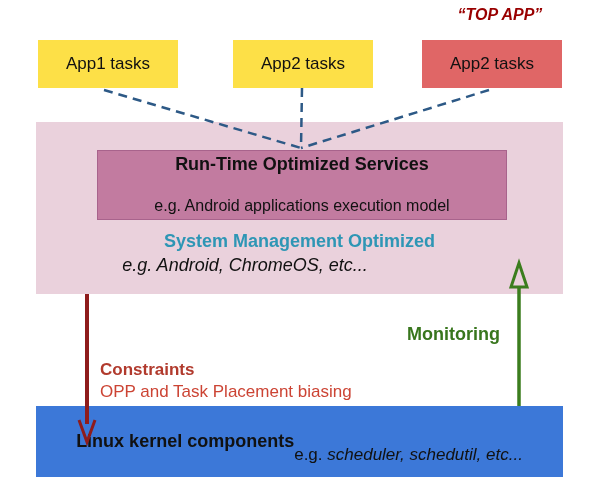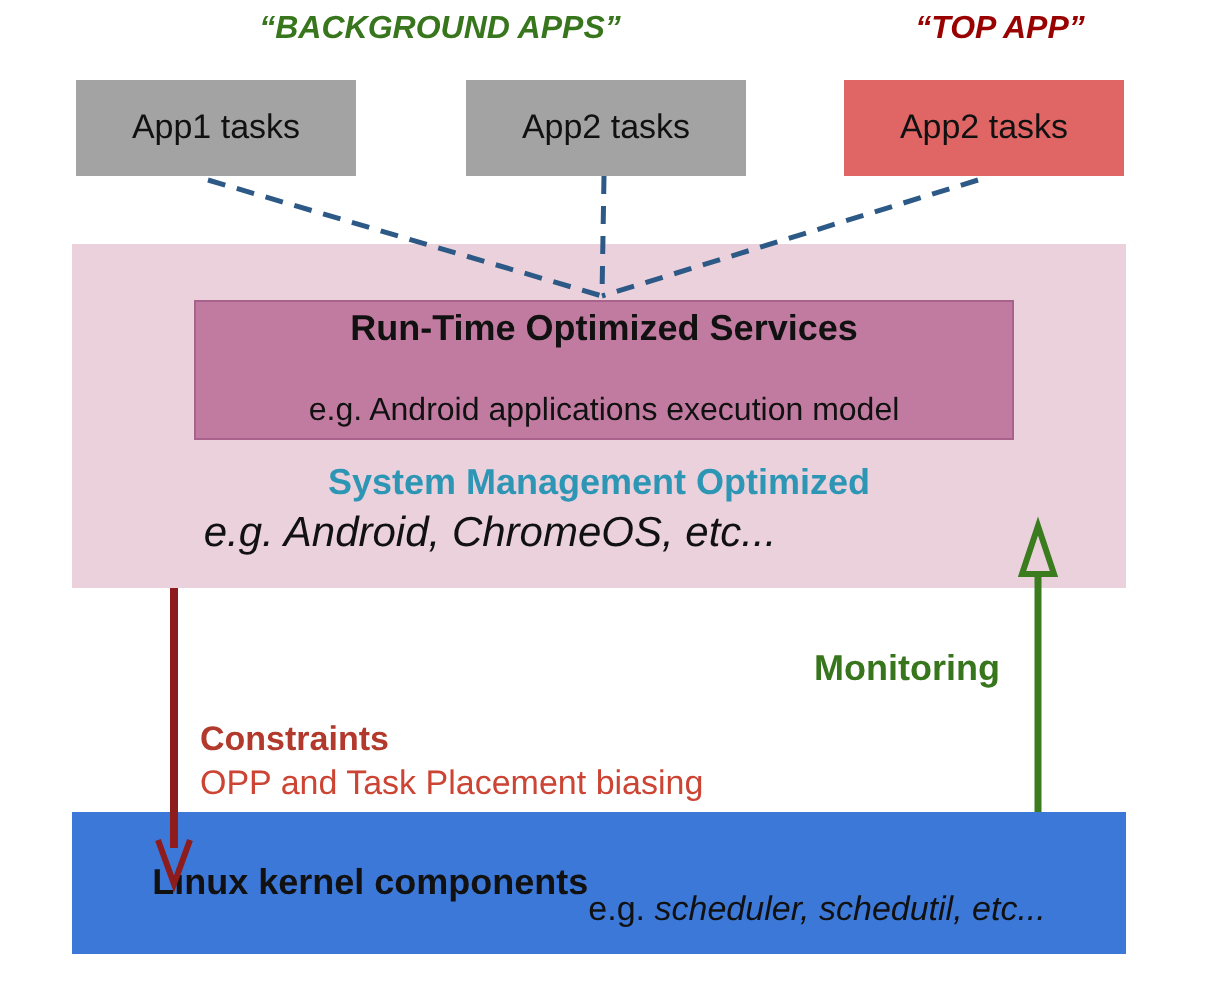--- a/index.html
+++ b/index.html
@@ -1,43 +1,42 @@
 <!DOCTYPE html>
 <html><head>
 <meta charset="utf-8">
 <style>
   html,body{margin:0;padding:0;background:#ffffff;}
   body{font-family:"Liberation Sans", sans-serif;}
   #canvas{position:relative;width:608px;height:492px;background:#ffffff;overflow:hidden;}
   .abs{position:absolute;}
   .quote-label{font-size:16px;font-weight:bold;font-style:italic;text-align:center;}
   .task-box{position:absolute;top:40px;width:140px;height:48px;display:flex;align-items:center;justify-content:center;font-size:17px;color:#111;}
-  .task-green{background:#a3a3a3;}
+  .task-green{background:#fde047;}
   .task-red{background:#e06666;}
   #pink-layer{left:36px;top:122px;width:527px;height:172px;background:#ead1dc;}
   #services-box{left:97px;top:150px;width:410px;height:70px;background:#c27ba0;border:1px solid #a8638c;box-sizing:border-box;display:flex;flex-direction:column;align-items:center;justify-content:center;gap:20px;}
   #services-box .title{font-size:18px;font-weight:bold;color:#111;line-height:22px;}
   #services-box .subtitle{font-size:16px;color:#111;line-height:22px;}
   .sms-title{left:36px;top:231px;width:527px;text-align:center;font-size:18px;font-weight:bold;color:#2e96b5;}
-  .sms-subtitle{left:36px;top:255px;width:418px;text-align:center;font-size:21px;font-style:italic;color:#111;}
+  .sms-subtitle{left:36px;top:255px;width:418px;text-align:center;font-size:18px;font-style:italic;color:#111;}
   .constraints-title{left:100px;top:360px;font-size:17px;font-weight:bold;color:#b13a2d;}
   .constraints-subtitle{left:100px;top:382px;font-size:17px;color:#cc4434;}
   .monitoring-label{left:360px;top:324px;width:140px;text-align:right;font-size:18px;font-weight:bold;color:#38761d;}
   #kernel-box{left:36px;top:406px;width:527px;height:71px;background:#3c78d8;display:flex;align-items:center;justify-content:center;}
   #kernel-box .title{font-size:18px;font-weight:bold;color:#111;line-height:23px;}
   #kernel-box .subtitle{font-size:17px;color:#111;line-height:22px;margin-top:26px;}
   #kernel-box .subtitle .ex{font-style:italic;}
   svg.overlay{position:absolute;left:0;top:0;width:608px;height:492px;pointer-events:none;}
 </style>
 </head>
 <body>
 
 <div id="canvas">
 
-  <div class="abs quote-label" style="left:60px;top:6px;width:320px;color:#38761d;">“BACKGROUND APPS”</div>
   <div class="abs quote-label" style="left:410px;top:6px;width:180px;color:#990000;">“TOP APP”</div>
 
   <div class="task-box task-green" style="left:38px;">
     <span>App1 tasks</span>
   </div>
   <div class="task-box task-green" style="left:233px;">
     <span>App2 tasks</span>
   </div>
   <div class="task-box task-red" style="left:422px;">
     <span>App2 tasks</span>

